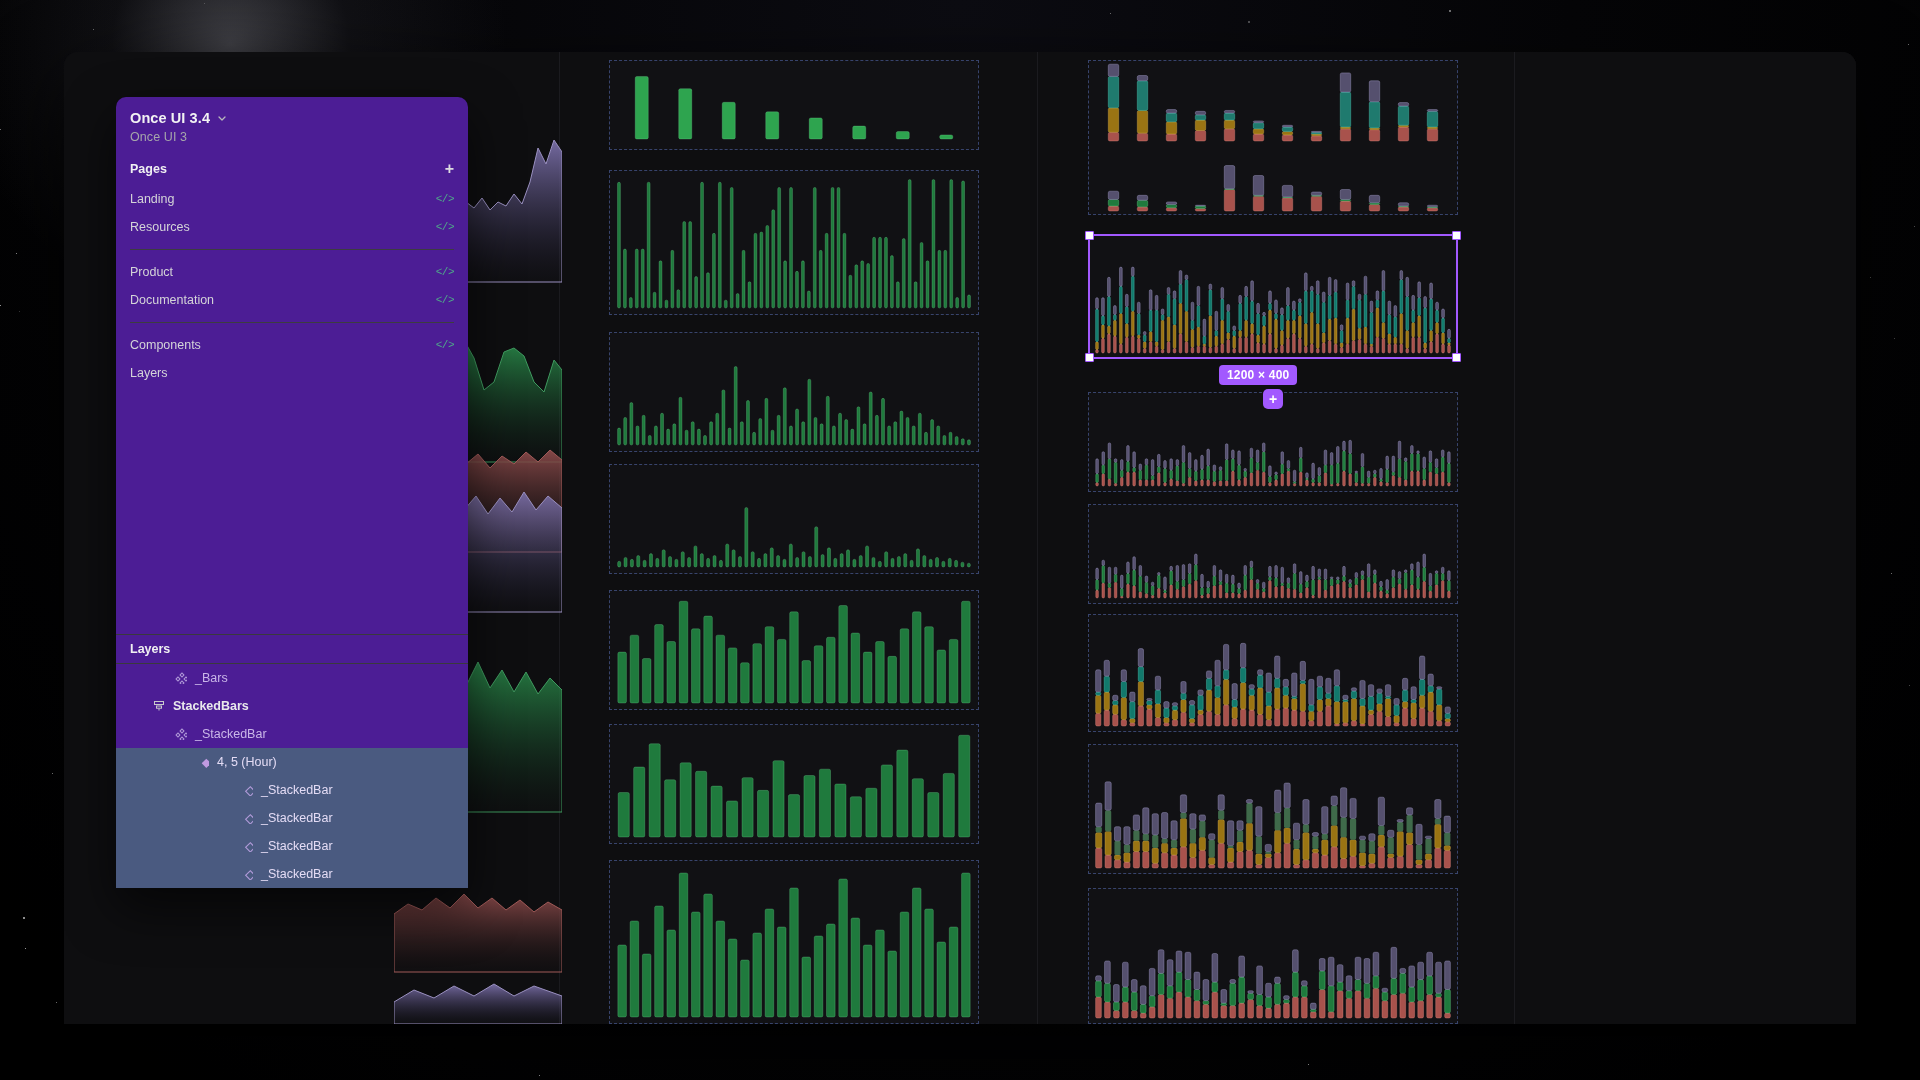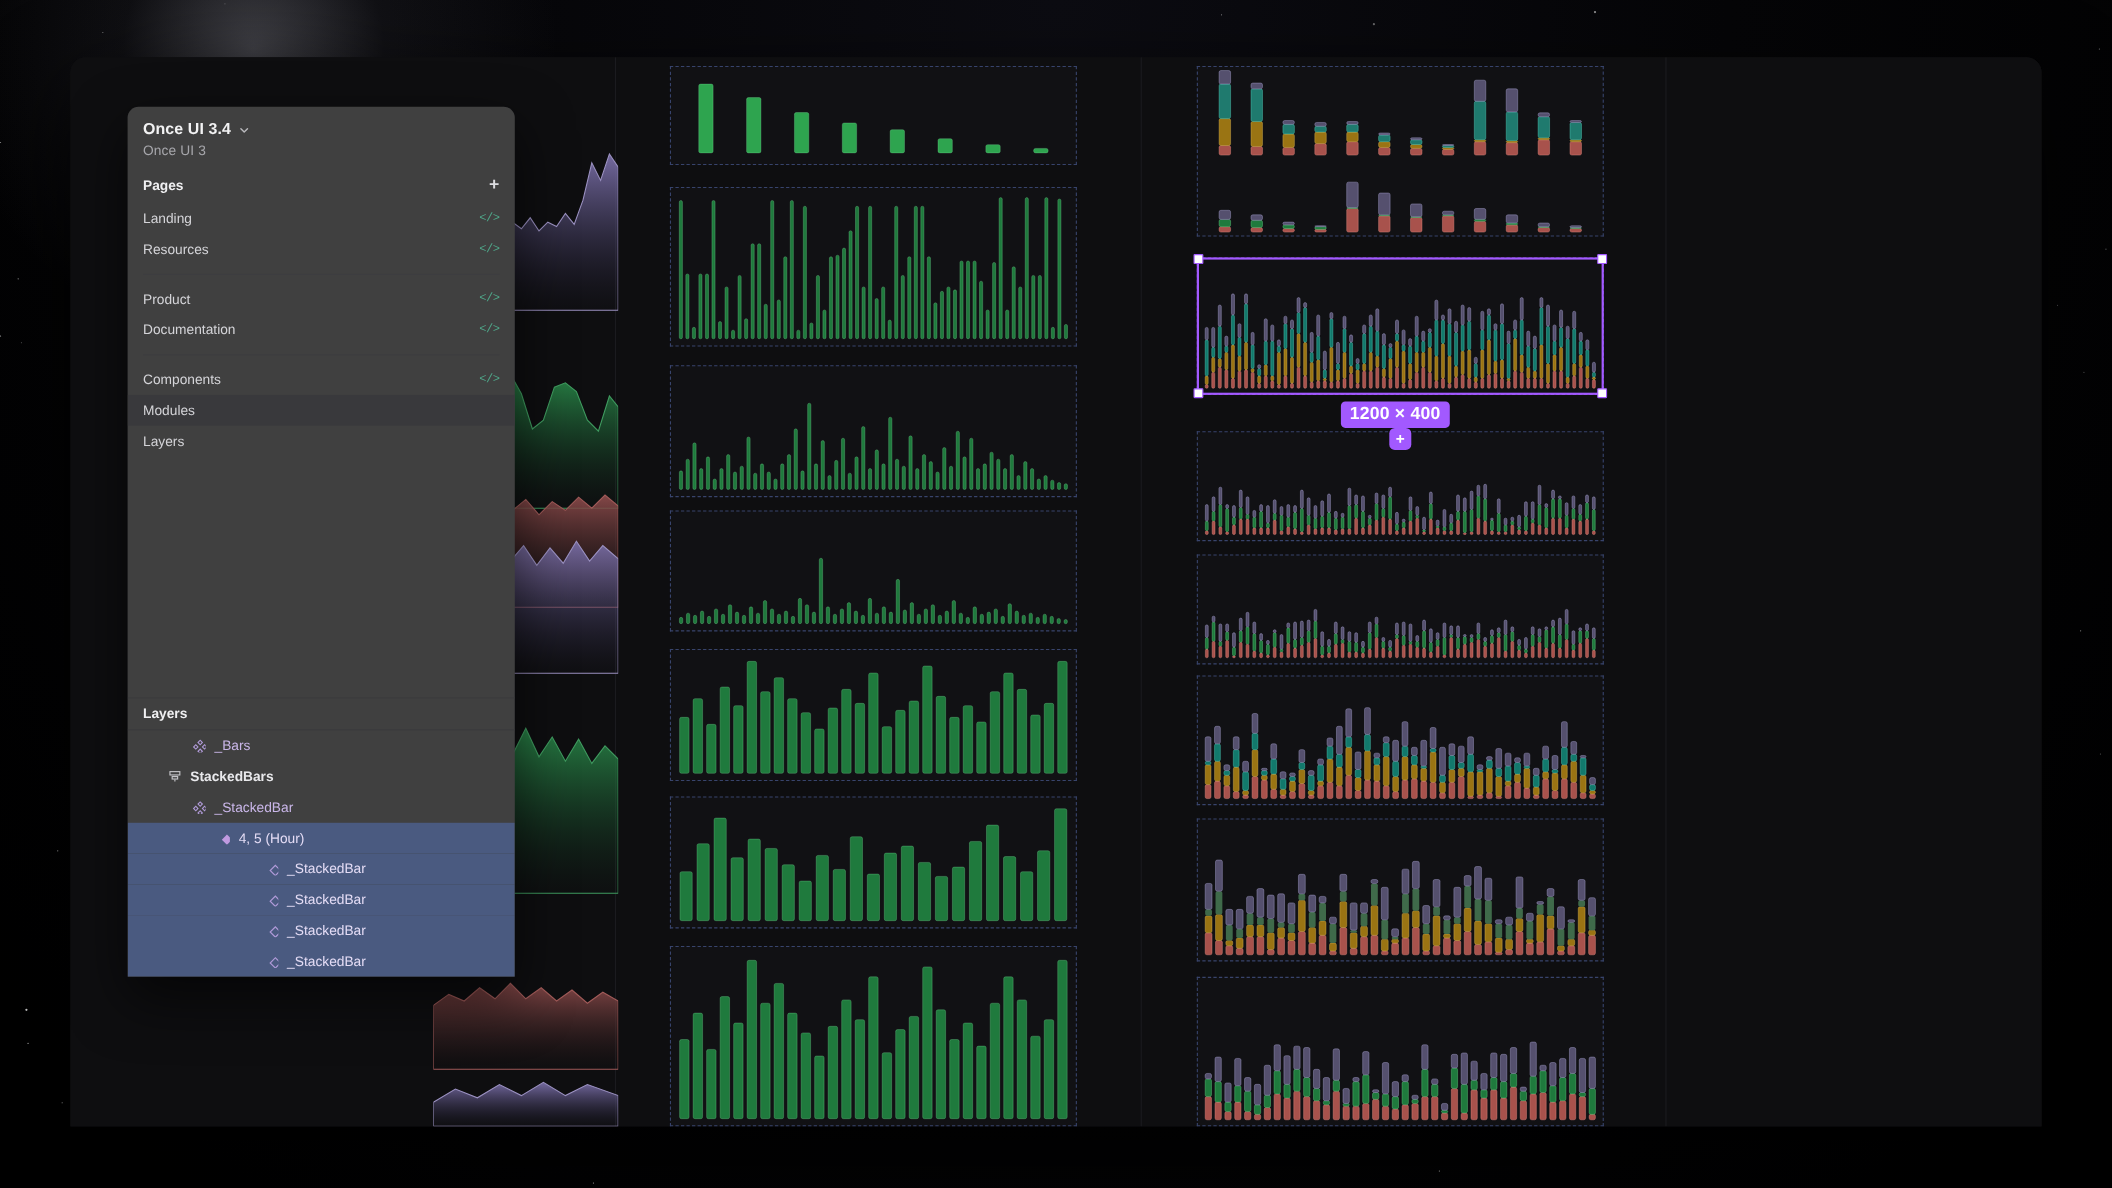--- a/index.html
+++ b/index.html
@@ -29,29 +29,29 @@
   .frame-plain { position:absolute; background:transparent; }
 
   
   .frame.selected { border:1px dashed rgba(140,90,230,0.8); }
 
   
   #selection { position:absolute; border:2px solid #a259ff; box-sizing:border-box; }
   .handle { position:absolute; width:9px; height:9px; background:#fff; border:1.5px solid #a259ff; border-radius:1px; }
   .h-tl{left:-5px;top:-5px;} .h-tr{right:-5px;top:-5px;}
   .h-bl{left:-5px;bottom:-5px;} .h-br{right:-5px;bottom:-5px;}
-  #size-badge { position:absolute; background:#a259ff; color:#fff; font-size:16px; font-weight:600;
+  #size-badge { position:absolute; background:#a259ff; color:#fff; font-size:12px; font-weight:600;
       padding:3px 8px; border-radius:4px; white-space:nowrap; letter-spacing:.2px; }
   #add-below { position:absolute; width:20px; height:20px; background:#a259ff; border-radius:5px;
       display:flex; align-items:center; justify-content:center; color:#fff; font-size:14px; line-height:1;
       font-weight:700; }
 
   
   #panel { position:absolute; left:52px; top:45px; width:352px; height:791px;
-      background:#404040; border-radius:10px 10px 0 0;
+      background:#4c1d95; border-radius:10px 10px 0 0;
       box-shadow:0 20px 50px rgba(0,0,0,0.6); overflow:hidden;
       display:flex; flex-direction:column; }
 
   .panel-head { padding:13px 14px 9px 14px; }
   .file-title-row { display:flex; align-items:center; gap:7px; }
   .file-title { font-size:14.5px; font-weight:700; color:#f2f2f3; letter-spacing:.1px; }
   .chev { width:10px; height:10px; color:#b8b8bc; }
   .file-sub { font-size:12.5px; color:#a6a6ab; margin-top:4px; letter-spacing:.1px; }
 
   .tabs-row { display:flex; align-items:center; padding:0 12px 0 12px; height:36px;
@@ -1765,24 +1765,20 @@
             <span>Documentation</span>
             <span class="grow"></span>
             <span class="code-ic">&lt;/&gt;</span>
           </div>
           <div class="divider"></div>
           <div class="row page-item">
             <span>Components</span>
             <span class="grow"></span>
             <span class="code-ic">&lt;/&gt;</span>
           </div>
-          <div class="row page-item selected">
-            <span>Modules</span>
-            <span class="grow"></span>
-          </div>
           <div class="row page-item">
             <span>Layers</span>
             <span class="grow"></span>
           </div>
         </div>
     </div>
 
     <div class="panel-mid-space"></div>
 
     <div class="layers-head">

